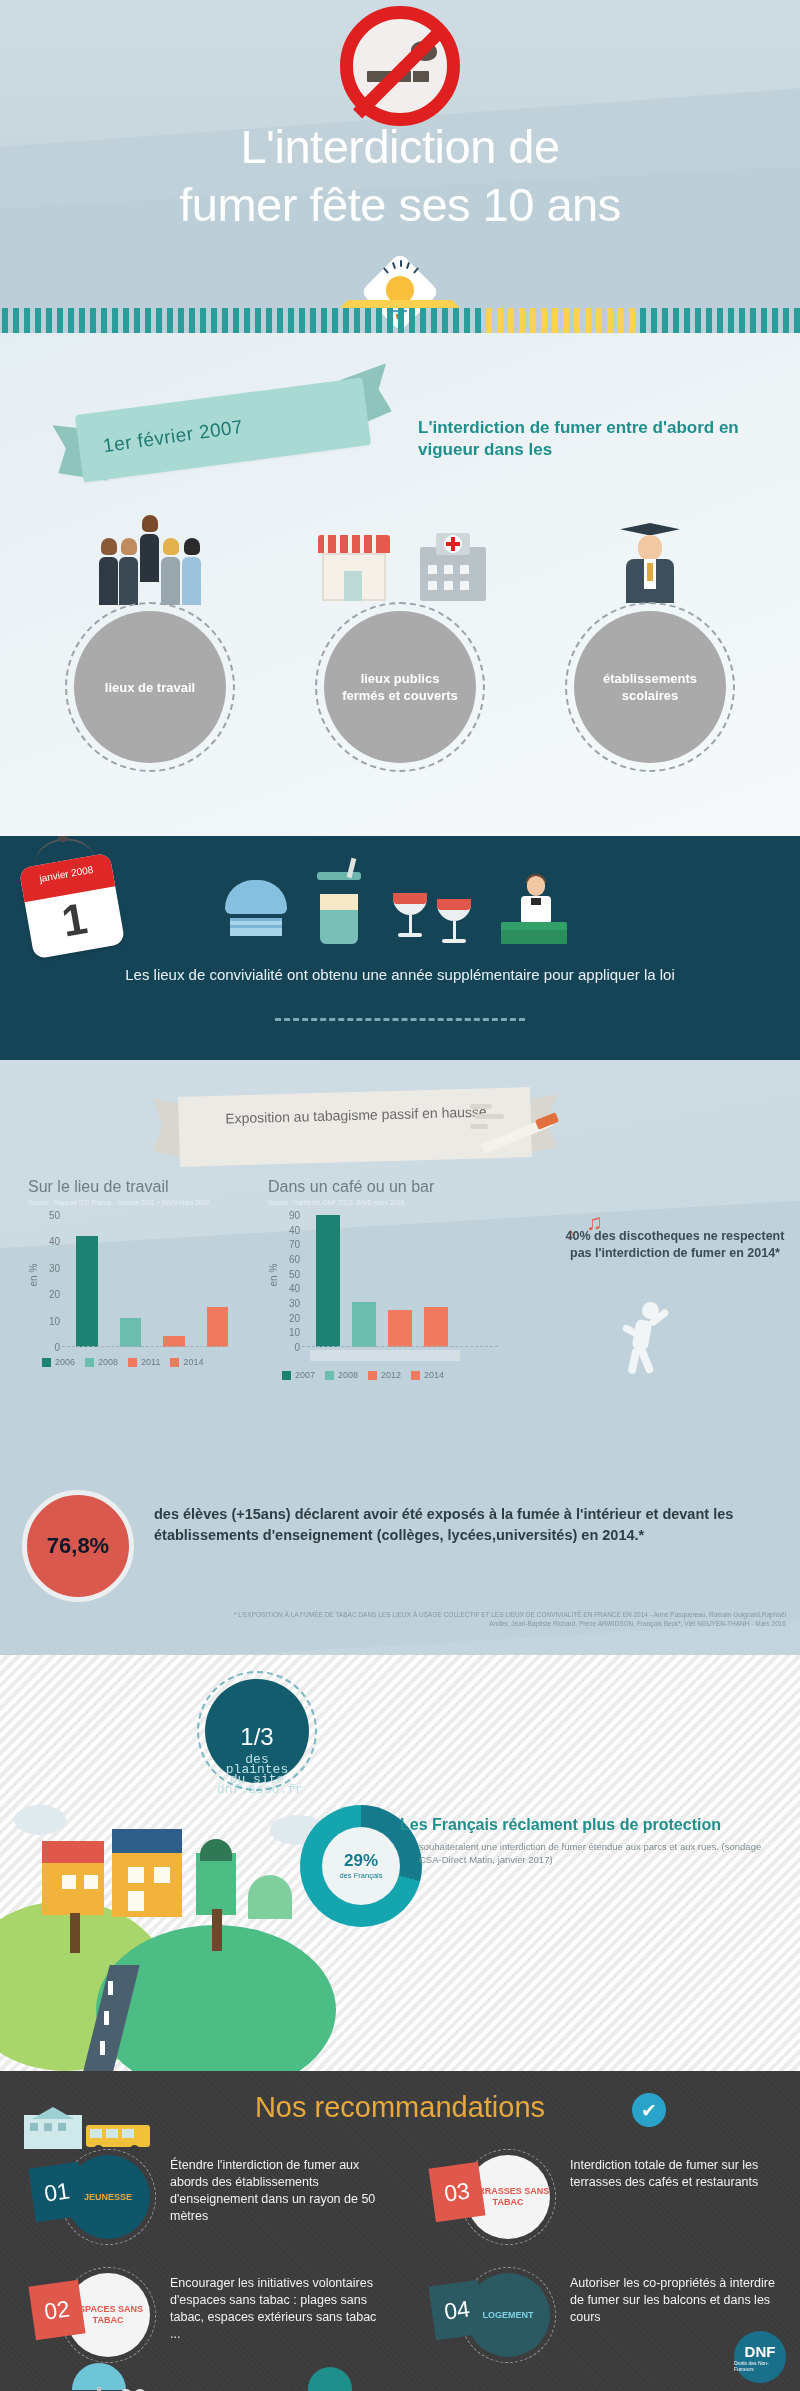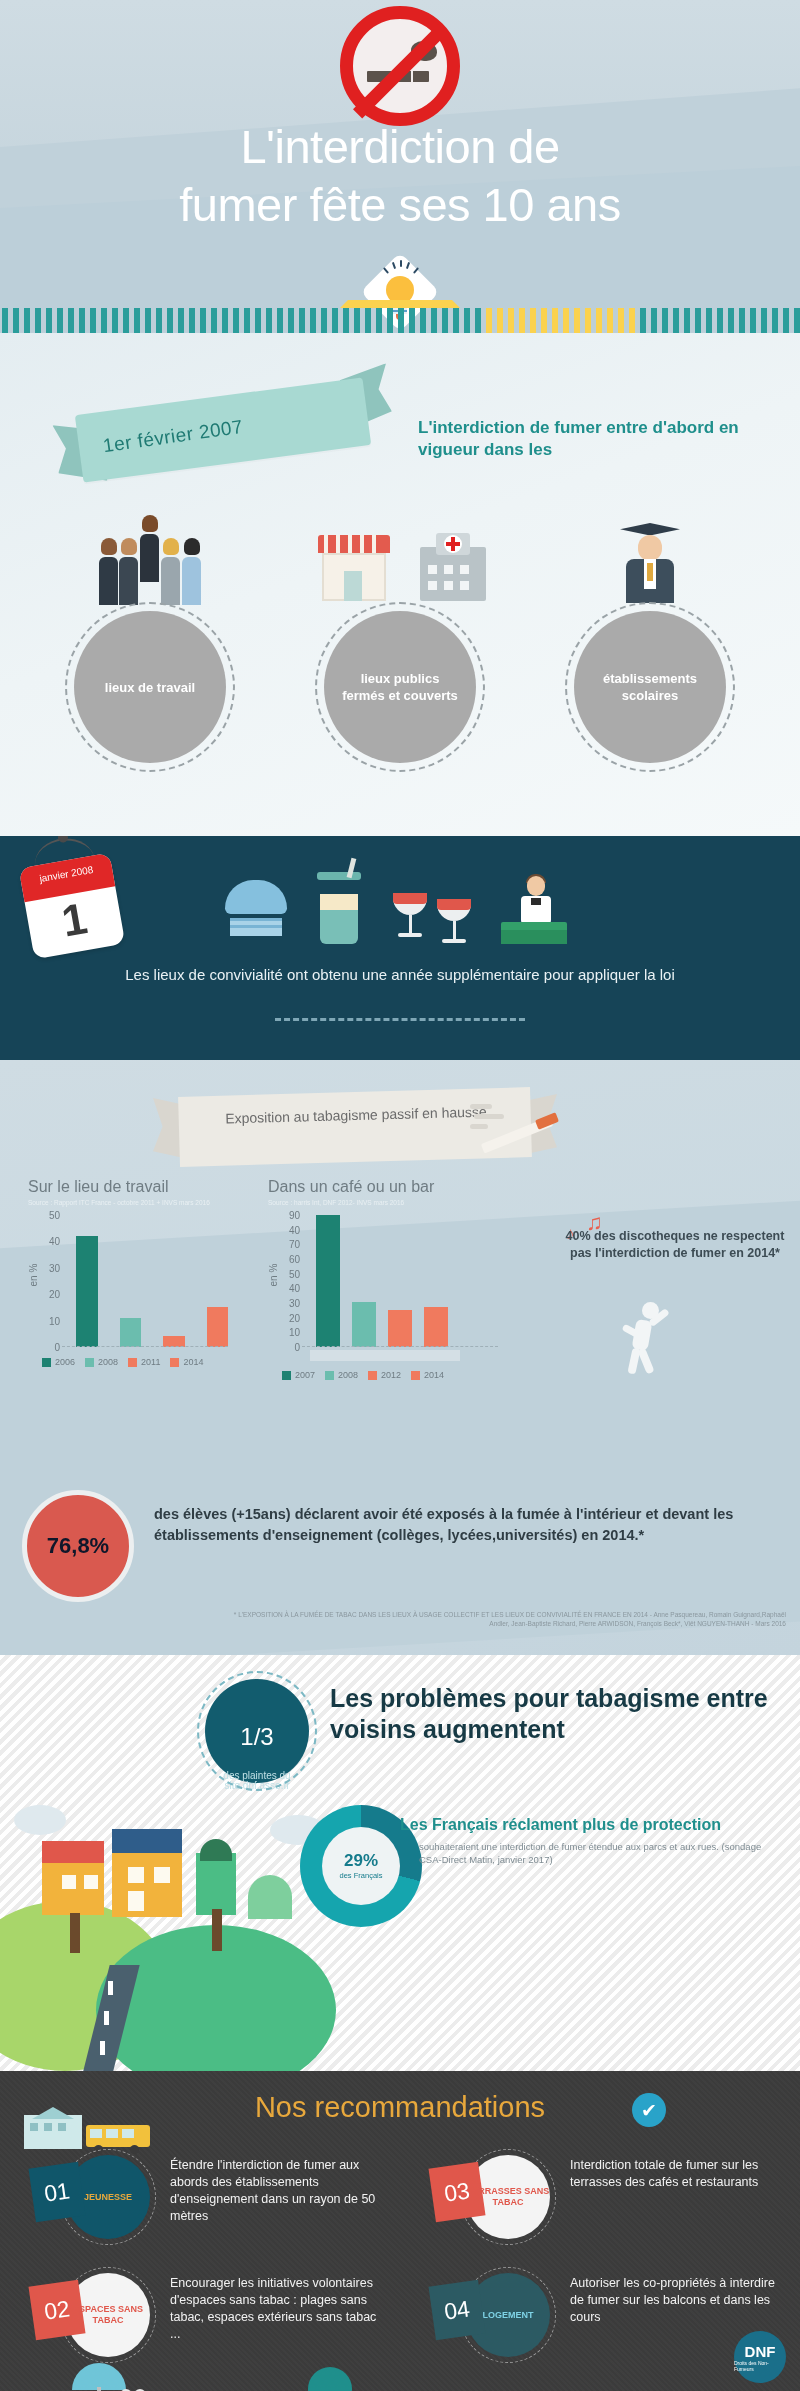--- a/index.html
+++ b/index.html
@@ -286,21 +286,21 @@
   }
   .hatch{
     position:absolute; left:0; top:0; width:800px; height:416px;
     background:repeating-linear-gradient(-45deg,#ffffff 0 4px,#ececec 4px 8px);
   }
   .badge13{ position:absolute; left:205px; top:24px; width:104px; height:104px;
     border-radius:50%; background:#125c6e; color:#ffffff; text-align:center; }
   .badge13:after{ content:""; position:absolute; left:-8px; top:-8px; right:-8px; bottom:-8px;
     border:2px dashed #7cb8c4; border-radius:50%;}
   .badge13 .big{ font-size:24px; margin-top:44px; }
-  .badge13 .sml{ font-size:10px; line-height:10px; margin-top:20px; padding:0 12px; color:#bfe0e6;}
+  .badge13 .sml{ font-size:13px; line-height:10px; margin-top:4px; padding:0 12px; color:#bfe0e6;font-family:Liberation Mono, monospace;}
   .sec5-title{ position:absolute; left:330px; top:28px; width:440px; color:#173a45;
     font-size:25px; line-height:31px; font-weight:bold; }
   .fr-box{ position:absolute; left:400px; top:160px; width:370px; }
   .fr-title{ color:#1f8f8c; font-size:16px; line-height:20px; font-weight:bold;}
   .fr-body{ color:#7f8c93; font-size:9.5px; line-height:13px; margin-top:5px;margin-left:19px;}
   .donut{ position:absolute; left:300px; top:150px; width:122px; height:122px; border-radius:50%;
     background:conic-gradient(#157b8c 0 29%, #15a5ae 29% 100%); display:flex; align-items:center; justify-content:center;}
   .donut .hole{ width:78px; height:78px; border-radius:50%; background:#eef3f4; display:flex;
     flex-direction:column; align-items:center; justify-content:center; color:#157b8c; }
   .donut .hole .n{ font-size:17px; font-weight:bold;}
@@ -743,21 +743,20 @@
       <div class="v-house" style="left:100px;top:236px;width:5px;height:14px;background:#ffffff;"></div>
       <div class="v-house" style="left:212px;top:104px;width:10px;height:42px;background:#6b4a2c;"></div>
       <div class="v-house" style="left:70px;top:108px;width:10px;height:40px;background:#6b4a2c;"></div>
     </div>
 
     <div class="badge13">
       <div class="big">1/3</div>
       <div class="sml">des plaintes du site dnf.asso.fr</div>
     </div>
 
-    <div class="sec5-title">Les problèmes pour tabagisme entre voisins augmentent</div>
 
     <div class="donut">
       <div class="hole">
         <div class="n">29%</div>
         <div class="l">des Français</div>
       </div>
     </div>
 
     <div class="fr-box">
       <div class="fr-title">Les Français réclament plus de protection</div>

